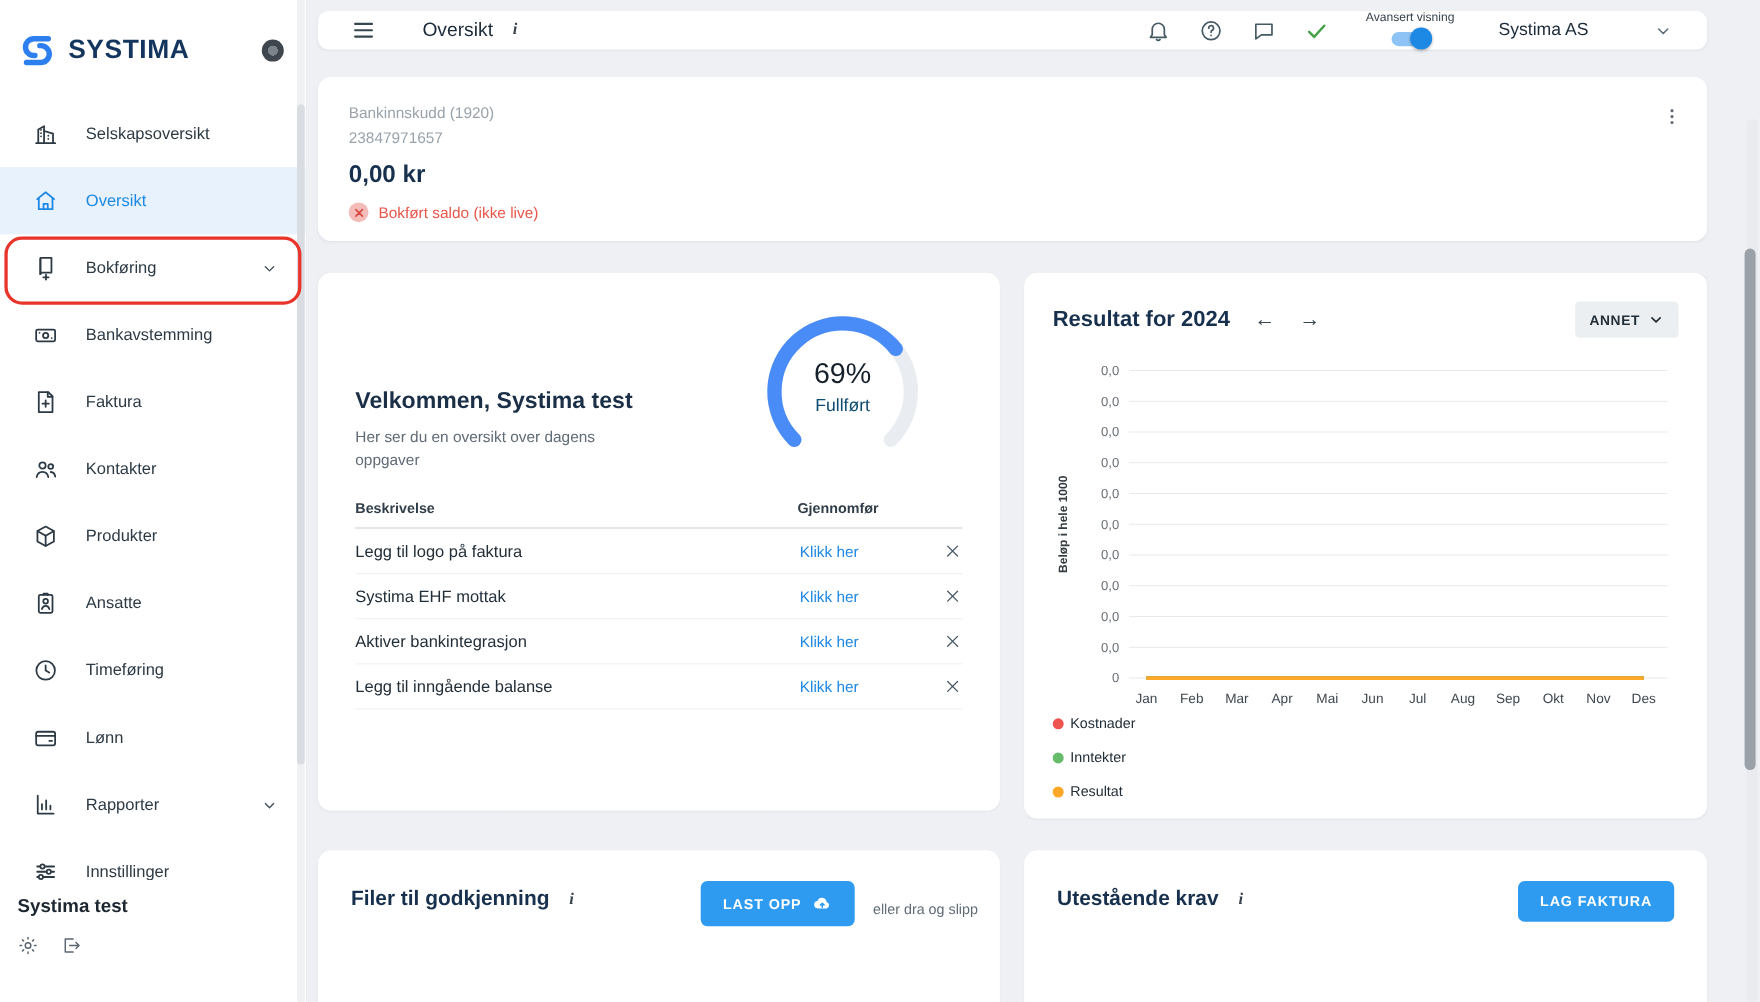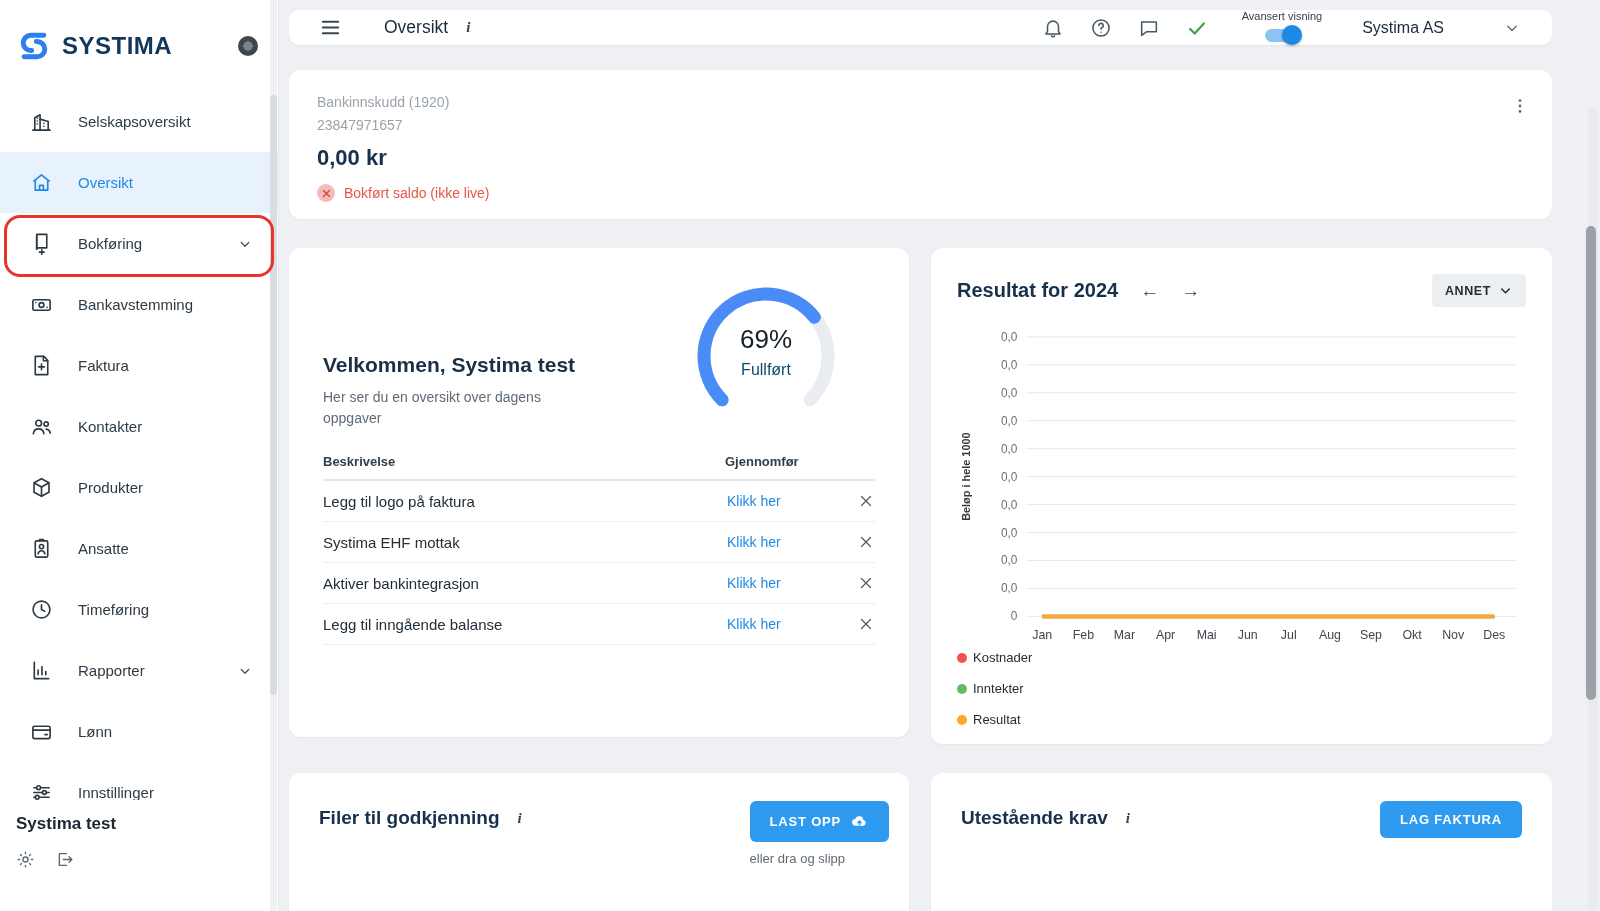--- a/index.html
+++ b/index.html
@@ -113,21 +113,21 @@
   .chart-wrap{margin-top:16px;}
   .chart-wrap svg{width:100%;height:auto;display:block;}
   .legend{display:flex;justify-content:center;gap:16px;margin-top:0px;flex-direction:column;}
   .legend-item{display:flex;align-items:center;gap:6px;font-size:13px;color:#222e38;}
   .legend-dot{width:10px;height:10px;border-radius:50%;display:inline-block;}
 
   
   .bottom-card{height:200px;padding:28px 30px;display:flex;align-items:flex-start;}
   .bottom-title-row{display:flex;align-items:center;margin-top:6px;}
   .bottom-title{font-size:19px;font-weight:bold;color:#17304d;}
-  .upload-col{margin-left:auto;margin-right:-10px;display:flex;flex-direction:column;align-items:flex-start;}
+  .upload-col{margin-left:auto;margin-right:-10px;display:flex;flex-direction:row;align-items:center;gap:17px;}
   .blue-btn{background:#2f9bf0;color:#fff;border:none;border-radius:6px;padding:11px 20px;
     font-family:inherit;font-size:13px;font-weight:bold;letter-spacing:.8px;display:flex;
     align-items:center;gap:9px;cursor:pointer;}
   .blue-btn svg{width:19px;height:19px;}
   .upload-hint{margin-top:9px;font-size:13px;color:#5f6b76;}
   .claims-btn-wrap{margin-left:auto;}
 
   
   .page-scroll-track{position:absolute;right:2px;top:108px;bottom:0;width:10px;background:#e9ebee;border-radius:5px;}
   .page-scroll-thumb{position:absolute;right:2px;top:118px;width:10px;height:474px;background:#9aa1a9;border-radius:5px;cursor:pointer;}
@@ -224,37 +224,37 @@
       </div>
       <div class="menu-item">
         <svg viewBox="0 0 24 24" class="icon-stroke">
           <circle cx="12" cy="12" r="8.8"></circle>
             <path d="M12 7.2V12l3.4 2"></path>
         </svg>
         <span class="mi-label">Timeføring</span>
       </div>
       <div class="menu-item">
         <svg viewBox="0 0 24 24" class="icon-stroke">
+          <rect x="3" y="6.5" width="18" height="13" rx="2"></rect>
+            <path d="M3 10.5h18"></path>
+            <path d="M15.5 15.2h2.5"></path>
+        </svg>
+        <span class="mi-label">Lønn</span>
+      </div>
+      <div class="menu-item">
+        <svg viewBox="0 0 24 24" class="icon-stroke">
           <path d="M4.5 3.5v17h15"></path>
             <path d="M8.5 16.5v-5M12.5 16.5V8M16.5 16.5v-3.5"></path>
         </svg>
         <span class="mi-label">Rapporter</span>
         <span class="chev">
           <svg viewBox="0 0 24 24" class="icon-stroke" stroke-width="2">
               <path d="M7 10l5 5 5-5"></path>
             </svg>
         </span>
-      </div>
-      <div class="menu-item">
-        <svg viewBox="0 0 24 24" class="icon-stroke">
-          <rect x="3" y="6.5" width="18" height="13" rx="2"></rect>
-            <path d="M3 10.5h18"></path>
-            <path d="M15.5 15.2h2.5"></path>
-        </svg>
-        <span class="mi-label">Lønn</span>
       </div>
       <div class="menu-item">
         <svg viewBox="0 0 24 24" class="icon-stroke">
           <path d="M4 7h16M4 12h16M4 17h16"></path>
           <circle cx="9" cy="7" r="2" fill="#fff"></circle>
             <circle cx="15" cy="12" r="2" fill="#fff"></circle>
             <circle cx="7.5" cy="17" r="2" fill="#fff"></circle>
         </svg>
         <span class="mi-label">Innstillinger</span>
       </div>

